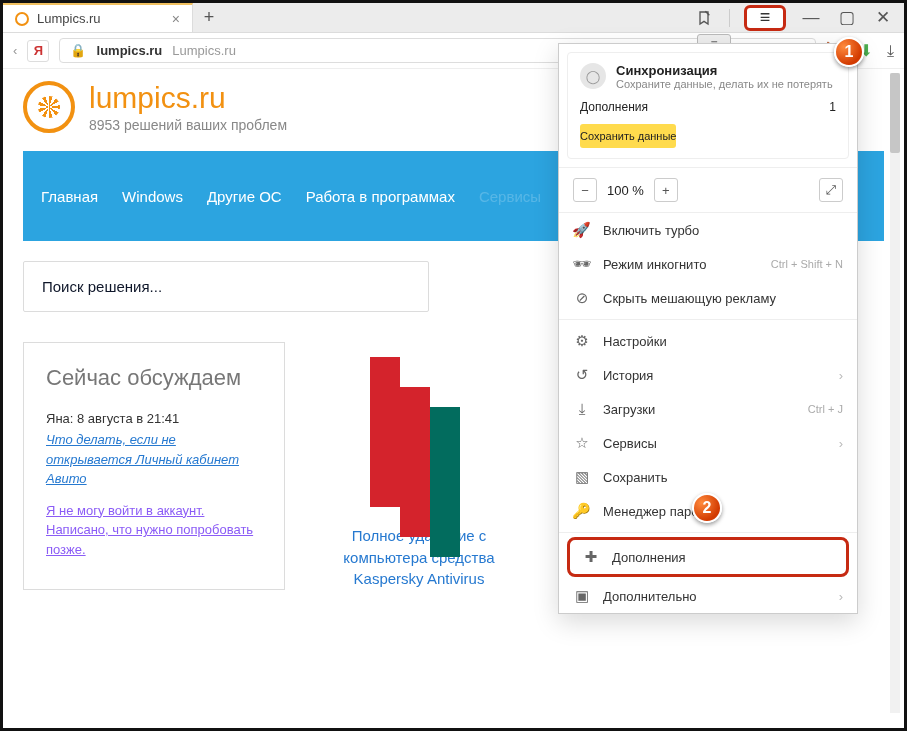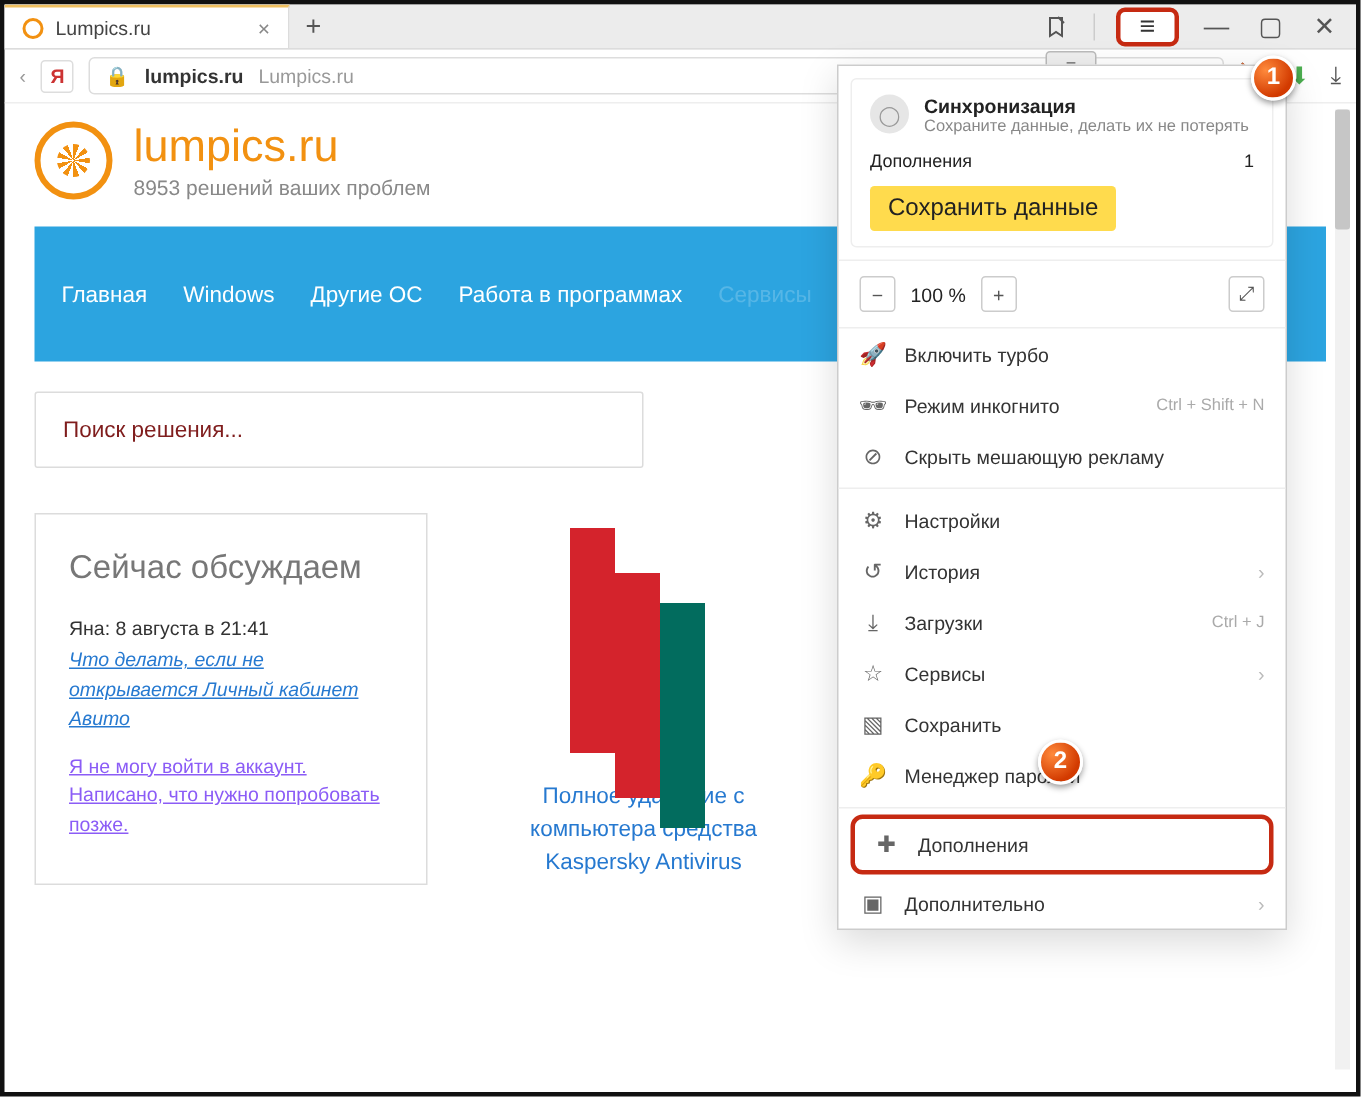--- a/index.html
+++ b/index.html
@@ -43,24 +43,24 @@
   .brand{display:flex;align-items:center;gap:14px;}
   .brand .logo{width:52px;height:52px;border-radius:50%;border:4px solid var(--orange);display:flex;align-items:center;justify-content:center;}
   .brand .logo::before{content:"";width:22px;height:22px;border-radius:50%;background:
     conic-gradient(var(--orange) 0 20deg,#fff 20deg 40deg,var(--orange) 40deg 60deg,#fff 60deg 80deg,var(--orange) 80deg 100deg,#fff 100deg 120deg,var(--orange) 120deg 140deg,#fff 140deg 160deg,var(--orange) 160deg 180deg,#fff 180deg 200deg,var(--orange) 200deg 220deg,#fff 220deg 240deg,var(--orange) 240deg 260deg,#fff 260deg 280deg,var(--orange) 280deg 300deg,#fff 300deg 320deg,var(--orange) 320deg 340deg,#fff 340deg 360deg);} 
   .brandtxt .name{font-size:30px;color:var(--orange);font-weight:500;}
   .brandtxt .tag{color:#888;font-size:14px;margin-top:2px;}
 
   .nav{margin-top:18px;background:var(--blue);color:#fff;padding:0 18px;display:flex;flex-wrap:wrap;gap:24px;align-items:center;min-height:90px;font-size:15px;}
   .nav span{white-space:nowrap;padding:14px 0;}
 
-  .search{margin-top:20px;border:1px solid var(--border);border-radius:2px;padding:16px 18px;color:#7f1d1d;font-size:15px;width:406px;}
-
-  
-  .cardrow{display:flex;gap:34px;margin-top:30px;align-items:flex-start;}
+  .search{margin-top:20px;border:1px solid var(--border);border-radius:2px;padding:16px 18px;color:#0f172a;font-size:15px;width:406px;}
+
+  
+  .cardrow{display:flex;gap:24px;margin-top:30px;align-items:flex-end;}
   .sidebar{width:262px;border:1px solid var(--border);padding:22px 22px 30px 22px;}
   .sidebar h3{margin:0 0 20px 0;font-weight:normal;color:#777;font-size:22px;}
   .meta{color:#333;margin-bottom:4px;}
   .lnk{color:var(--link);text-decoration:underline;line-height:1.5;font-style:italic;}
   .body{color:#8b5cf6;line-height:1.5;margin-top:12px;text-decoration:underline;}
 
   .cards{display:flex;gap:30px;}
   .card{width:220px;text-align:center;}
   .thumb{height:170px;display:flex;align-items:center;justify-content:center;margin-bottom:8px;}
   .kas{display:flex;gap:4px;}
@@ -73,21 +73,21 @@
   .card .caption{color:var(--link);font-size:15px;line-height:1.45;}
 
   
   .menu{position:absolute;top:40px;right:46px;width:300px;background:#fff;border:1px solid #ccc;box-shadow:0 8px 24px rgba(0,0,0,.15);z-index:50;}
   .sync{border:1px solid #eee;margin:8px;border-radius:4px;padding:10px 12px;}
   .sync .hd{display:flex;gap:10px;}
   .sync .av{width:26px;height:26px;border-radius:50%;background:#e6e6e6;display:flex;align-items:center;justify-content:center;color:#999;}
   .sync .t1{font-weight:bold;}
   .sync .t2{font-size:11px;color:#888;}
   .sync .row{display:flex;justify-content:space-between;margin:10px 0;font-size:12px;}
-  .sync .btn{display:inline-block;background:var(--yellow);padding:6px 12px;border-radius:3px;font-size:16px;}
+  .sync .btn{display:inline-block;background:var(--yellow);padding:6px 0;border-radius:3px;font-size:11px;}
   .zoom{display:flex;align-items:center;gap:10px;padding:10px 14px;border-top:1px solid #eee;border-bottom:1px solid #eee;}
   .zoom .zbtn{width:24px;height:24px;border:1px solid #ccc;border-radius:3px;display:flex;align-items:center;justify-content:center;color:#555;}
   .zoom .full{margin-left:auto;}
   .mitem{display:flex;align-items:center;gap:12px;padding:8px 14px;color:#333;}
   .mitem .ic{width:18px;height:18px;display:flex;align-items:center;justify-content:center;color:#666;font-size:15px;}
   .mitem .sc{margin-left:auto;color:#aaa;font-size:11px;}
   .mitem .chev{margin-left:auto;color:#bbb;}
   .msep{height:1px;background:#eee;margin:4px 0;}
   .hl{border:3px solid #c62a12;border-radius:8px;margin:2px 8px;padding:4px 4px;}
 

